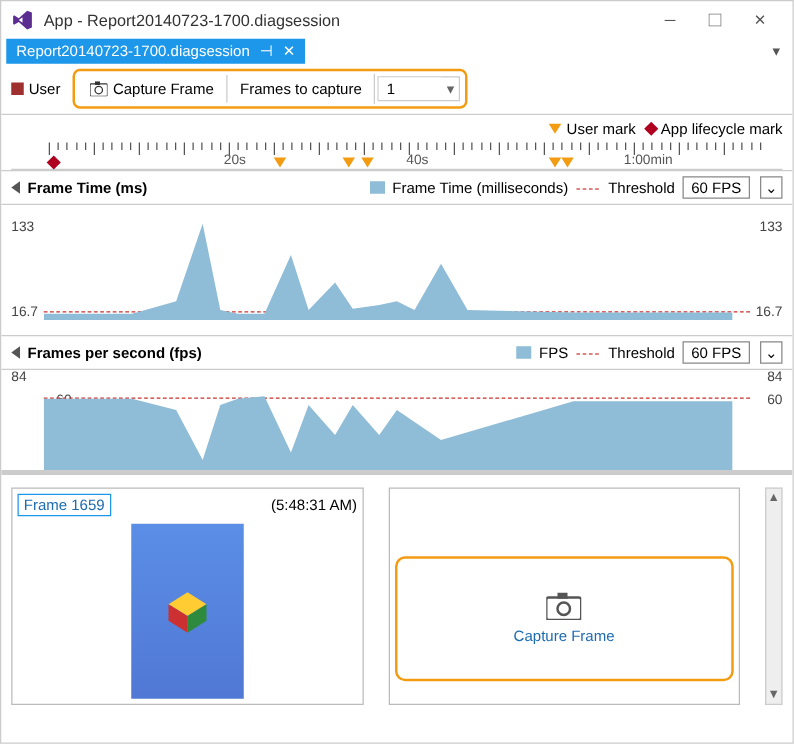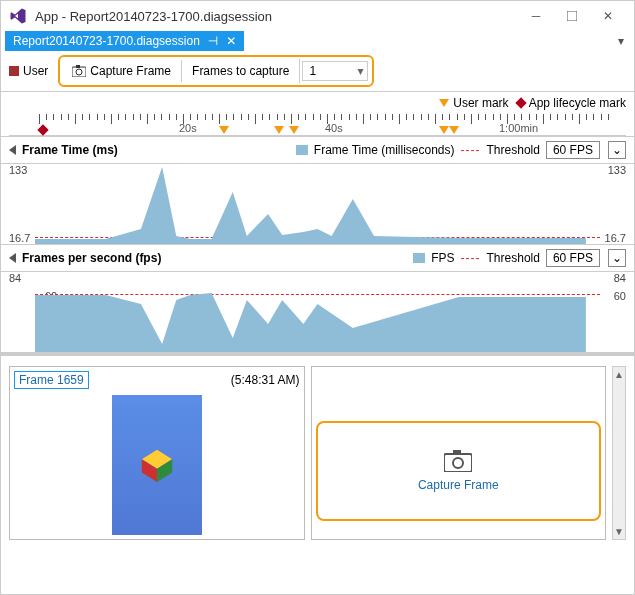--- a/index.html
+++ b/index.html
@@ -40,29 +40,29 @@
 .ruler .tri { width:0;height:0;border-left:5px solid transparent;border-right:5px solid transparent;border-top:8px solid #f39c12; }
 
 .chart-hdr { display: flex; align-items: center; gap: 6px; padding: 4px 8px; border-top: 1px solid #ccc; border-bottom: 1px solid #ccc; }
 .chart-hdr .tri-left { width:0;height:0;border-top:5px solid transparent;border-bottom:5px solid transparent;border-right:7px solid #555; }
 .chart-hdr .spacer { flex: 1; }
 .chart-hdr .swatch { width: 12px; height: 10px; background: #8fbcd6; }
 .threshold-line { color: #c9302c; letter-spacing: 1px; }
 .fps-sel { border: 1px solid #888; padding: 1px 6px; }
 .fps-caret { border: 1px solid #888; padding: 1px 3px; margin-left: 2px; }
 
-.chart1 { position: relative; height: 80px; margin: 0 8px; }
+.chart1 { position: relative; height: 80px; margin: 12px 8px; }
 .chart2 { position: relative; height: 80px; margin: 0 8px; }
 .chart .yl, .chart .yr { position: absolute; font-size: 11px; color: #444; }
 .chart .yl { left: 0; } .chart .yr { right: 0; }
 .chart .yltop { top: 0; } .chart .ylbot { bottom: 0; } .chart .ylmid { top: 18px; padding-left: 36px; }
 .chart svg { position: absolute; left: 26px; right: 26px; top: 0; bottom: 0; width: calc(100% - 52px); height: 100%; }
 .chart .th { position: absolute; left:26px; right:26px; border-top: 1px dashed #c9302c; }
 
-.captures { display: flex; gap: 6px; padding: 10px 8px; border-top: 4px solid #ccc; }
+.captures { display: flex; gap: 20px; padding: 10px 8px; border-top: 4px solid #ccc; }
 .card { flex: 1; border: 1px solid #bbb; padding: 4px; }
 .card-hdr { display: flex; justify-content: space-between; align-items: center; margin-bottom: 6px; }
 .frame-link { color: #1c6bb0; border: 1px solid #1c97ea; padding: 1px 4px; }
 .thumb { width: 90px; height: 140px; margin: 0 auto; background: linear-gradient(#5b8ee6,#5078d4); position: relative; display:flex; align-items:center; justify-content:center; }
 .cube { width: 38px; height: 38px; }
 .capture-card { border: 2px solid #f39c12; border-radius: 8px; display:flex; flex-direction:column; align-items:center; justify-content:center; gap:6px; height: 100px; margin-top: 50px; }
 .capture-card .lbl { color: #1c6bb0; }
 .scroll { width: 14px; background: #eee; border: 1px solid #ccc; display:flex; flex-direction:column; align-items:center; justify-content:flex-start; }
 .scroll .up, .scroll .down { font-size:10px; color:#666; padding:2px 0; }
 </style>

